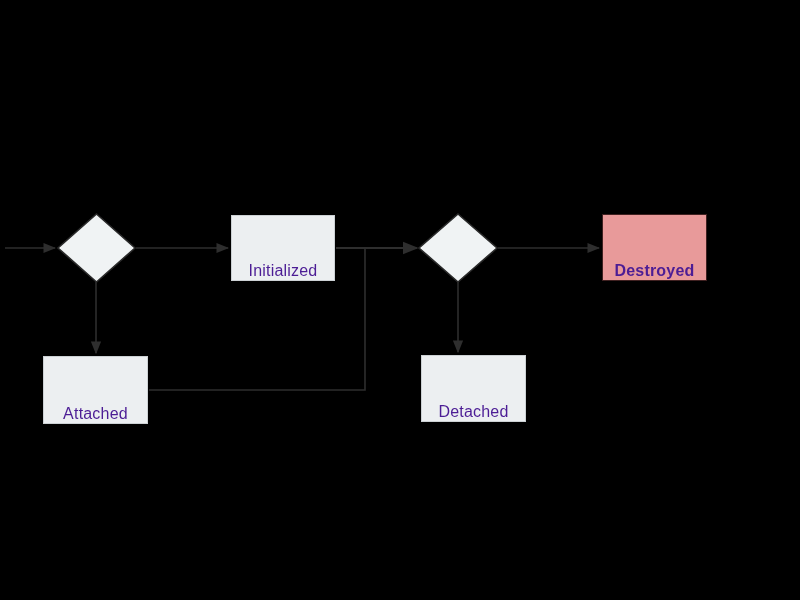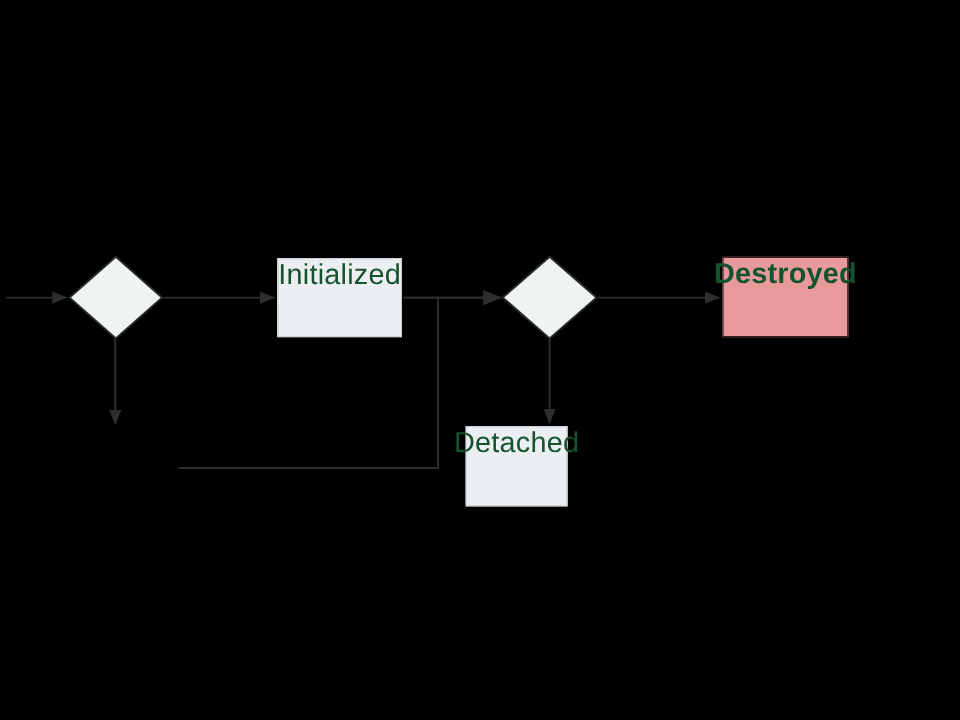--- a/index.html
+++ b/index.html
@@ -18,25 +18,25 @@
     background: #000000;
   }
   .connectors {
     position: absolute;
     left: 0; top: 0;
     width: 800px; height: 600px;
   }
   .node {
     position: absolute;
     display: flex;
-    align-items: flex-start;
+    align-items: flex-end;
     justify-content: center;
     box-sizing: border-box;
-    font-size: 24px;
-    color: #14532d;
+    font-size: 16px;
+    color: #4c1d95;
     letter-spacing: 0.2px;
   }
   .node.light {
     background: #eceff1;
     border: 1px solid #ccd1d4;
   }
   .node.destroyed {
     background: #e89a9a;
     border: 1px solid #3f2020;
   }
@@ -73,18 +73,21 @@
   </svg>
 
   <div class="node light" style="left:231px; top:215px; width:104px; height:66px;">
     <span>Initialized</span>
   </div>
 
   <div class="node destroyed" style="left:602px; top:214px; width:105px; height:67px;font-weight:bold;">
     <span>Destroyed</span>
   </div>
 
+  <div class="node light" style="left:43px; top:356px; width:105px; height:68px;">
+    <span>Attached</span>
+  </div>
 
-  <div class="node light" style="left:388px; top:355px; width:85px; height:67px;">
+  <div class="node light" style="left:421px; top:355px; width:105px; height:67px;">
     <span>Detached</span>
   </div>
 
 </div>
 
 </body></html>

